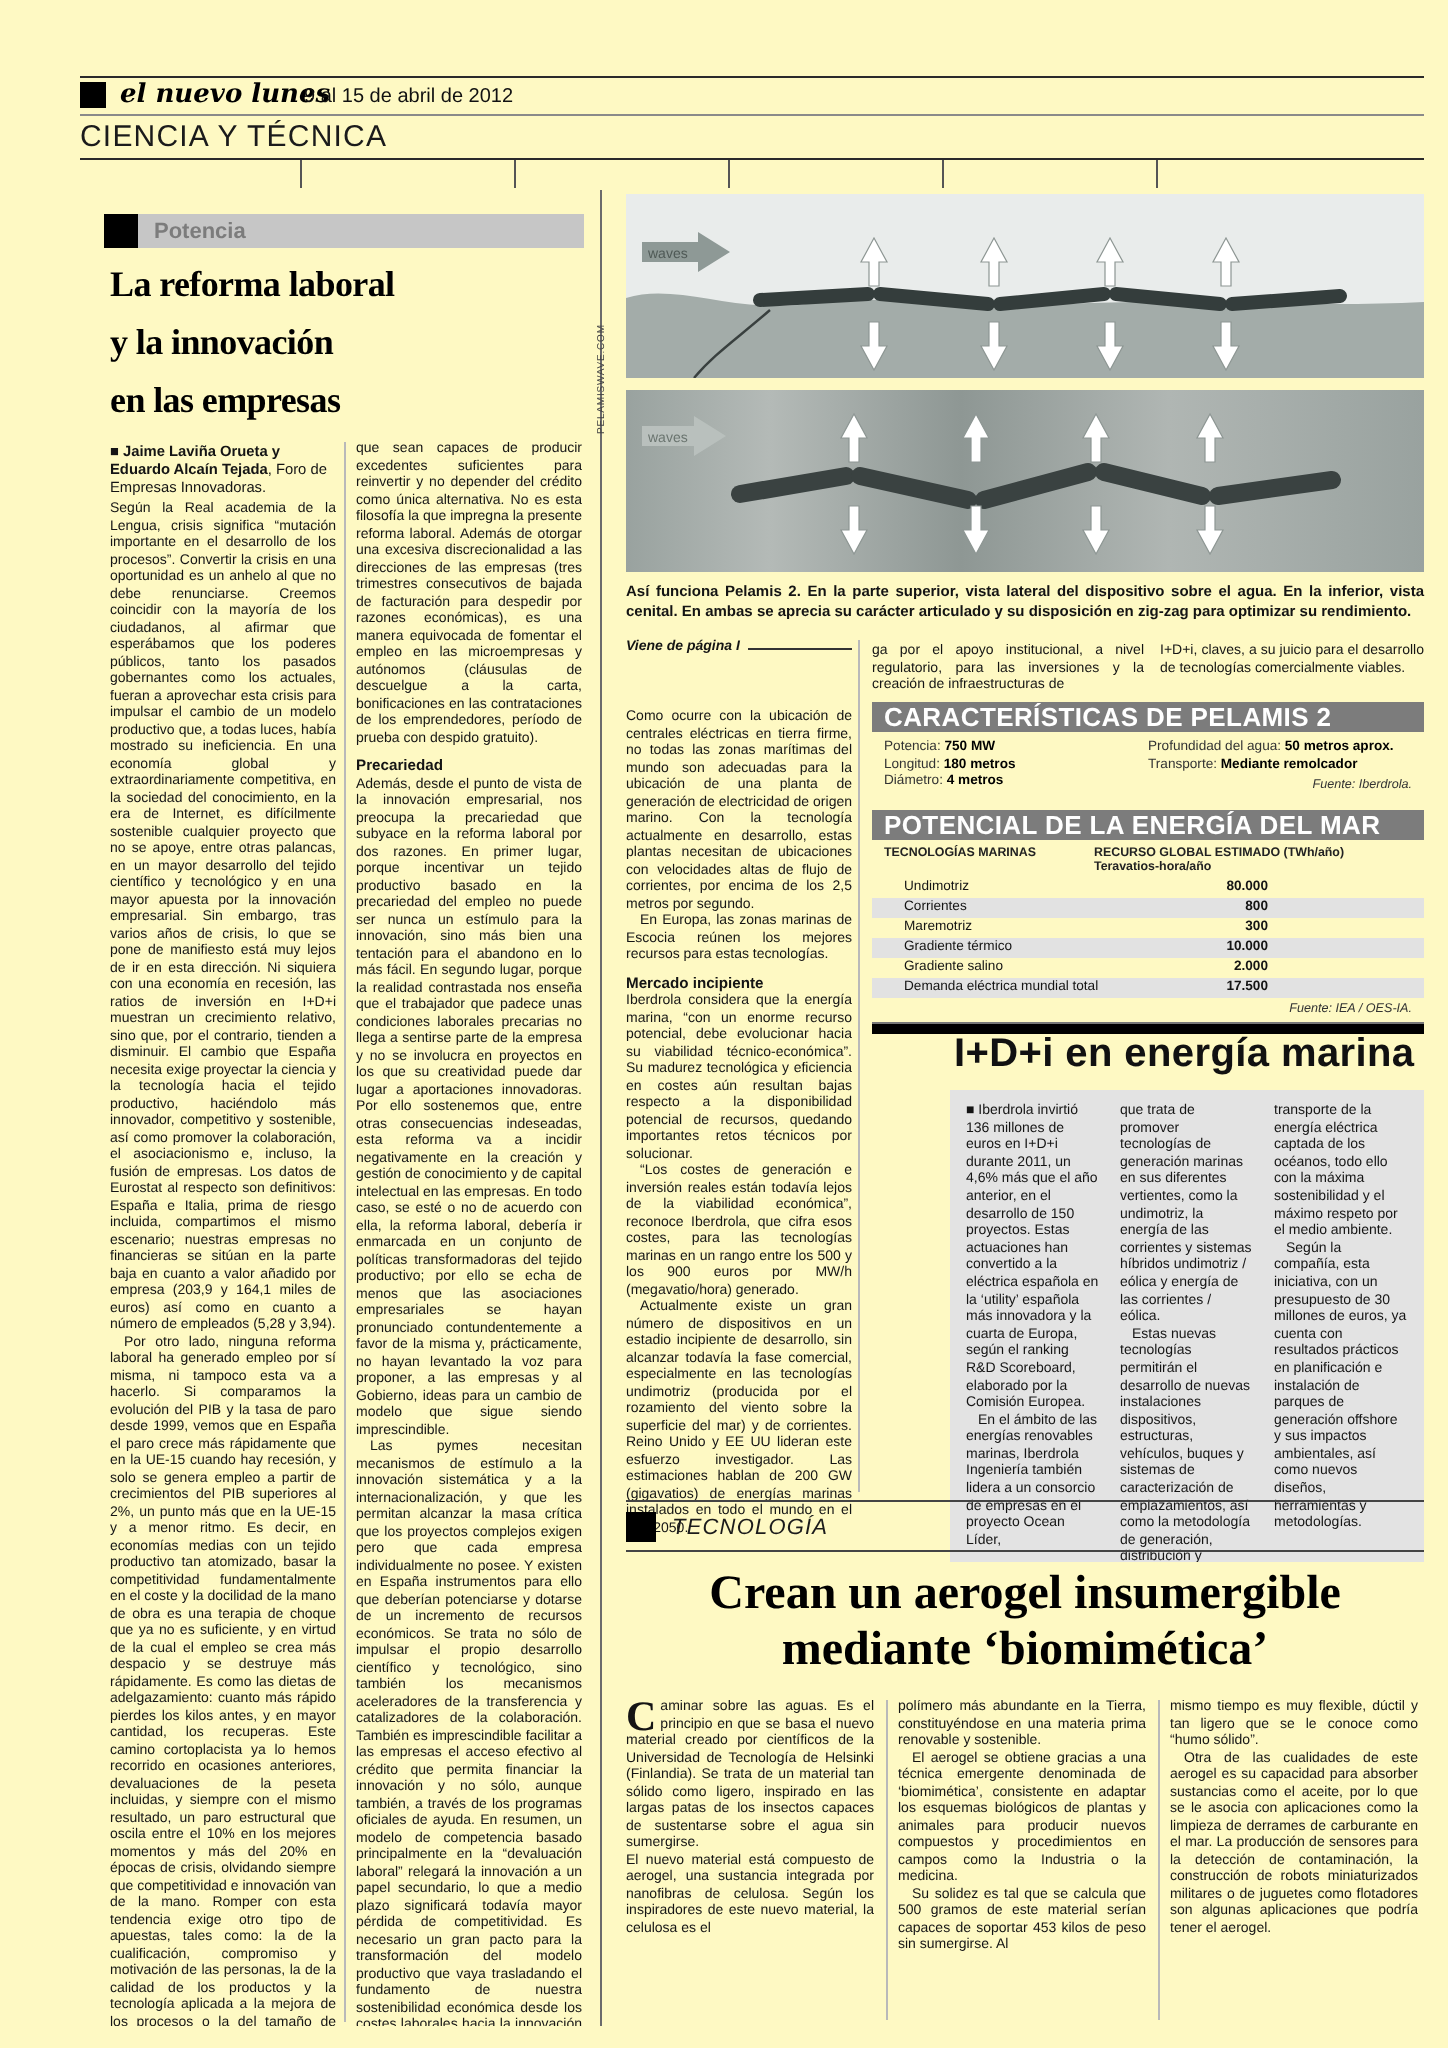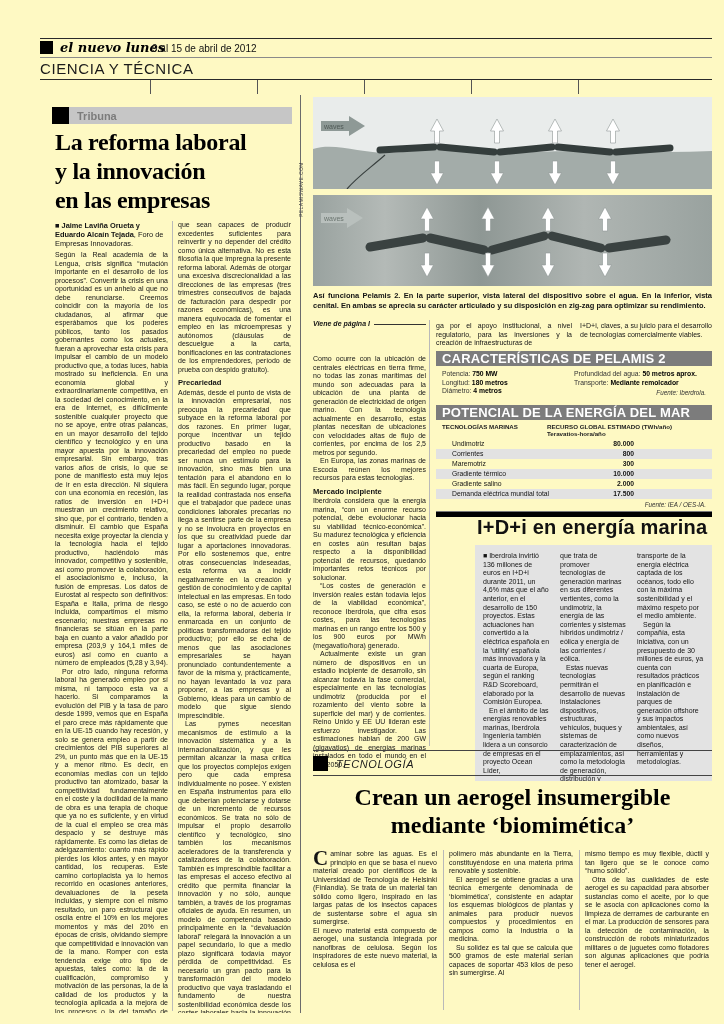--- a/index.html
+++ b/index.html
@@ -15,21 +15,21 @@
   
   .mast-square { position:absolute; left:40px; top:41px; width:13px; height:13px; background:#000; }
   .mast-logo { position:absolute; left:60px; top:40px; font-family:"DejaVu Serif", serif; font-style:italic; font-weight:bold; font-size:13px; color:#000; }
   .mast-date { position:absolute; left:152px; top:43px; font-size:10px; color:#111; }
   .section-title { position:absolute; left:40px; top:60px; font-size:15px; letter-spacing:.6px; color:#1b1b1b; }
 
   
   .kick-square { position:absolute; left:52px; top:107px; width:17px; height:17px; background:#000; }
   .kick-bar { position:absolute; left:69px; top:107px; width:223px; height:17px; background:#c6c6c6; display:flex; align-items:center; padding-left:8px; }
   .kick-bar span { font-size:11px; font-weight:bold; color:#7c7c7c; }
-  .headline { position:absolute; left:55px; top:128px; width:240px; font-family:"Liberation Serif", serif; font-weight:bold; font-size:24px; line-height:29px; letter-spacing:-.3px; white-space:pre-line; color:#000; }
+  .headline { position:absolute; left:55px; top:128px; width:240px; font-family:"Liberation Serif", serif; font-weight:bold; font-size:18px; line-height:29px; letter-spacing:-.3px; white-space:pre-line; color:#000; }
   .byline { position:absolute; left:55px; top:221px; width:114px; font-size:7.4px; line-height:9px; }
   .byline strong { font-weight:bold;margin-top:29px; }
   .bodycol { position:absolute; overflow:hidden; font-size:7px; line-height:8.5px; }
   .bodycol .para { text-align:justify; hyphens:auto; }
   .bodycol .para + .para { text-indent:7px; }
   .subhd { font-weight:bold; font-size:7.6px; margin-top:5px; margin-bottom:1px; }
   #trib-col1 { left:55px; top:251px; width:113px; height:762px; }
   #trib-col2 { left:178px; top:221px; width:113px; height:792px; }
 
   
@@ -102,21 +102,21 @@
   <div class="tick" style="left:578px"></div>
 
   <div class="vrule dark" style="left:300px;top:95px;height:918px"></div>
   <div class="vrule" style="left:172px;top:221px;height:790px"></div>
   <div class="vrule" style="left:429px;top:320px;height:426px"></div>
   <div class="vrule" style="left:443px;top:850px;height:160px"></div>
   <div class="vrule" style="left:579px;top:850px;height:160px"></div>
 
   <div class="kick-square"></div>
   <div class="kick-bar">
-    <span>Tribuna</span>
+    <span>Potencia</span>
   </div>
   <h1 class="headline">La reforma laboral
 y la innovación
 en las empresas</h1>
   <p class="byline"><strong>■ Jaime Laviña Orueta y Eduardo Alcaín Tejada</strong><span>, Foro de Empresas Innovadoras.</span></p>
   <div class="bodycol" id="trib-col1">
       <p class="para">Según la Real academia de la Lengua, crisis significa “mutación importante en el desarrollo de los procesos”.  Convertir la crisis en una oportunidad es un anhelo al que no debe renunciarse. Creemos coincidir con la mayoría de los ciudadanos, al afirmar que esperábamos que los poderes públicos, tanto los pasados gobernantes como los actuales, fueran a aprovechar esta crisis para impulsar el cambio de un modelo productivo que, a todas luces, había mostrado su ineficiencia. En una economía global y extraordinariamente competitiva, en la sociedad del conocimiento, en la era de Internet, es difícilmente sostenible cualquier proyecto que no se apoye, entre otras palancas, en un mayor desarrollo del tejido científico y tecnológico y en una mayor apuesta por la innovación empresarial. Sin embargo, tras varios años de crisis, lo que se pone de manifiesto está muy lejos de ir en esta dirección. Ni siquiera con una economía en recesión, las ratios de inversión en I+D+i muestran un crecimiento relativo, sino que, por el contrario, tienden a disminuir. El cambio que España necesita exige proyectar la ciencia y la tecnología hacia el tejido productivo, haciéndolo más innovador, competitivo y sostenible, así como promover la colaboración, el asociacionismo e, incluso, la fusión de empresas. Los datos de Eurostat al respecto son definitivos: España e Italia, prima de riesgo incluida, compartimos el mismo escenario; nuestras empresas no financieras se sitúan en la parte baja en cuanto a valor añadido por empresa (203,9 y 164,1 miles de euros) así como en cuanto a número de empleados (5,28 y 3,94).</p>
       <p class="para">Por otro lado, ninguna reforma laboral ha generado empleo por sí misma, ni tampoco esta va a hacerlo. Si comparamos la evolución del PIB y la tasa de paro desde 1999, vemos que en España el paro crece más rápidamente que en la UE-15 cuando hay recesión, y solo se genera empleo a partir de crecimientos del PIB superiores al 2%, un punto más que en la UE-15 y a menor ritmo. Es decir, en economías medias con un tejido productivo tan atomizado, basar la competitividad fundamentalmente en el coste y la docilidad de la mano de obra es una terapia de choque que ya no es suficiente, y en virtud de la cual el empleo se crea más despacio y se destruye más rápidamente. Es como las dietas de adelgazamiento: cuanto más rápido pierdes los kilos antes, y en mayor cantidad, los recuperas. Este camino cortoplacista ya lo hemos recorrido en ocasiones anteriores, devaluaciones de la peseta incluidas, y siempre con el mismo resultado, un paro estructural que oscila entre el 10% en los mejores momentos y más del 20% en épocas de crisis, olvidando siempre que competitividad e innovación van de la mano. Romper con esta tendencia exige otro tipo de apuestas, tales como: la de la cualificación, compromiso y motivación de las personas, la de la calidad de los productos y la tecnología aplicada a la mejora de los procesos o la del tamaño de nuestras empresas para</p>
     </div>
   <div class="bodycol" id="trib-col2">

